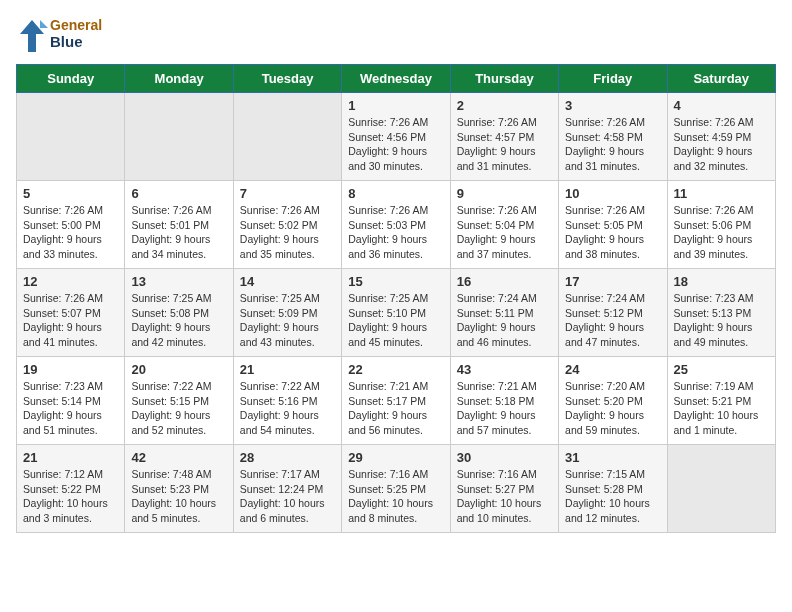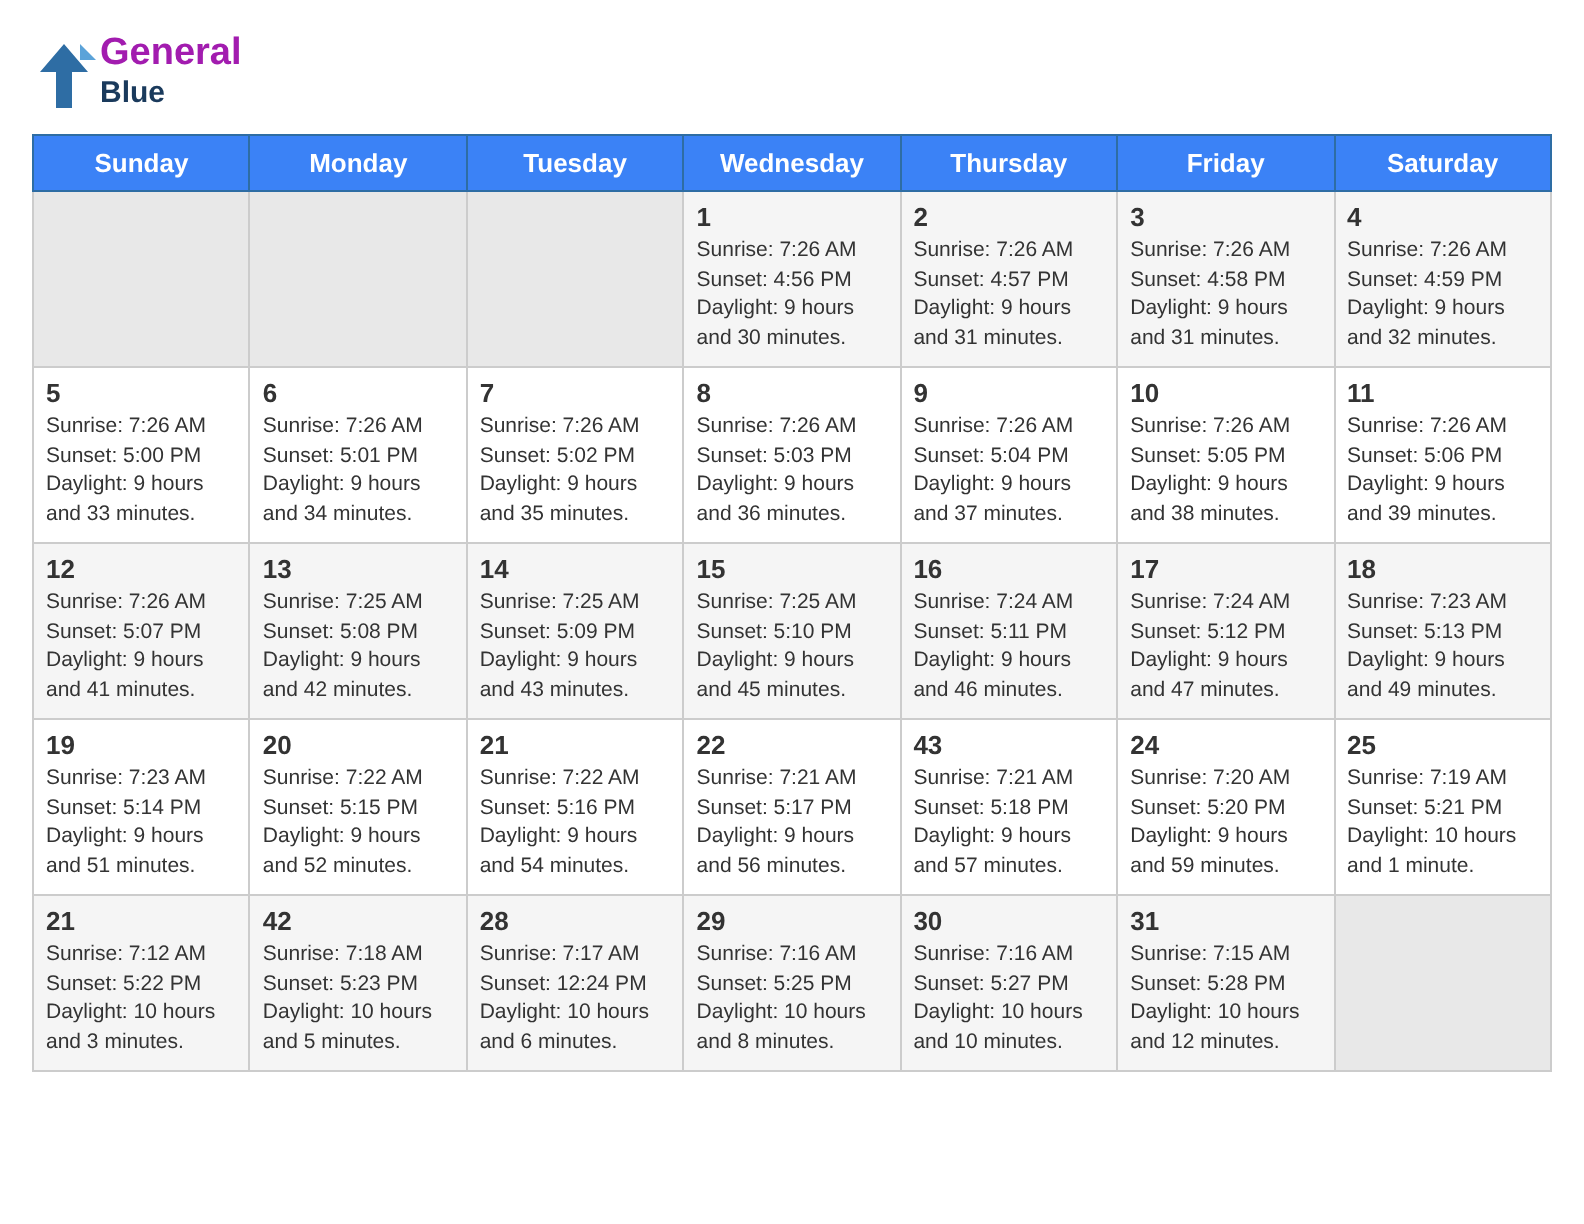--- a/index.html
+++ b/index.html
@@ -32,21 +32,21 @@
     .location {
       font-size: 15px;
       color: #333;
     }
     table {
       width: 100%;
       border-collapse: collapse;
       table-layout: fixed;
     }
     thead th {
-      background: #3b82f6;
+      background: #15803d;
       color: #fff;
       font-size: 13px;
       font-weight: bold;
       padding: 6px 4px;
       text-align: center;
       border: 1px solid #2e6da4;
     }
     tbody td {
       border: 1px solid #ccc;
       vertical-align: top;
@@ -83,21 +83,21 @@
 <body>
 
 <div class="header">
   <div class="logo">
   <div style="display:flex;align-items:center;gap:2px;">
     <svg width="32" height="36" viewBox="0 0 32 36" xmlns="http://www.w3.org/2000/svg">
       <polygon points="16,4 28,18 20,18 20,36 12,36 12,18 4,18" fill="#2e6da4"></polygon>
       <polygon points="24,4 32,12 24,12" fill="#5ba3d9"></polygon>
     </svg>
     <div style="display:flex;flex-direction:column;line-height:1.15;">
-      <span style="font-size:19px;font-weight:bold;color:#a21caf;">General</span>
+      <span style="font-size:14px;font-weight:bold;color:#a16207;">General</span>
       <span style="font-size:15px;font-weight:bold;color:#1a3a5c;">Blue</span>
     </div>
   </div>
 </div>
   <div class="title-block">
     <div class="month-title"></div>
     <div class="location"></div>
   </div>
 </div>
 
@@ -303,21 +303,21 @@
       <tr>
         <td>
           <span class="day-number">21</span>
           <div class="cell-content">Sunrise: 7:12 AM
 Sunset: 5:22 PM
 Daylight: 10 hours
 and 3 minutes.</div>
         </td>
         <td>
           <span class="day-number">42</span>
-          <div class="cell-content">Sunrise: 7:18 AM
+          <div class="cell-content">Sunrise: 7:48 AM
 Sunset: 5:23 PM
 Daylight: 10 hours
 and 5 minutes.</div>
         </td>
         <td>
           <span class="day-number">28</span>
           <div class="cell-content">Sunrise: 7:17 AM
 Sunset: 12:24 PM
 Daylight: 10 hours
 and 6 minutes.</div>

